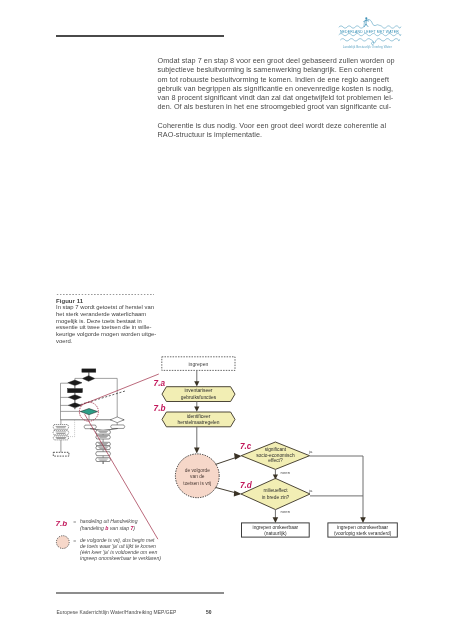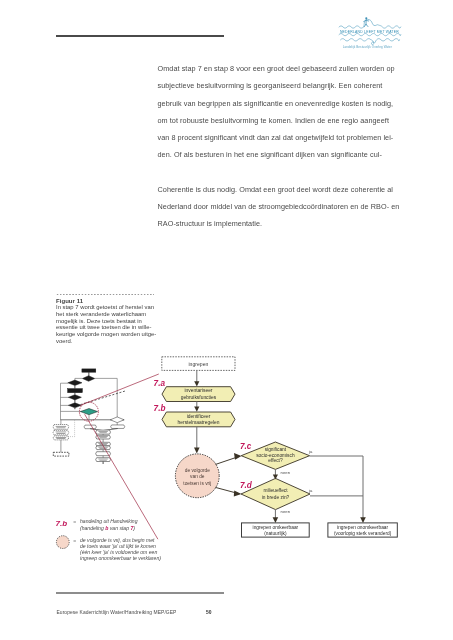--- a/index.html
+++ b/index.html
@@ -3,21 +3,21 @@
 <meta charset="utf-8">
 <style>
   html,body{margin:0;padding:0;}
   body{width:453px;height:640px;background:#ffffff;font-family:"Liberation Sans",sans-serif;overflow:hidden;position:relative;}
   .page{position:absolute;left:0;top:0;width:453px;height:640px;}
 
   .top-rule{position:absolute;left:55.8px;top:35.4px;width:168.3px;height:1.9px;background:#4a4a4a;}
   .logo{position:absolute;left:0;top:0;}
 
   .bodytext{position:absolute;left:157.5px;top:56.2px;width:260px;font-size:7.25px;line-height:9.2px;color:#4a4a4a;letter-spacing:0.06px;-webkit-font-smoothing:antialiased;}
-  .bodytext div{white-space:pre;transform:translateZ(0);margin-top:8px;}
+  .bodytext div{white-space:pre;transform:translateZ(0);}
   .bodyblank{height:9.6px;}
 
   .fig-dots{position:absolute;left:56px;top:294.4px;width:98px;height:1px;
       background-image:radial-gradient(circle, #9a9a9a 0.5px, transparent 0.55px);
       background-size:3.12px 1px;background-repeat:repeat-x;}
   .fig-title{transform:translateZ(0);position:absolute;left:56px;top:297.6px;font-size:6.0px;font-weight:bold;color:#3f3f3f;letter-spacing:0.05px;}
   .fig-caption{position:absolute;left:56px;top:304.2px;width:95px;font-size:5.88px;line-height:6.72px;color:#3f3f3f;}
   .fig-caption div{white-space:pre;transform:translateZ(0);}
 
   .foot-rule{position:absolute;left:55.8px;top:591.7px;width:168.3px;height:2.1px;background:#8d8d8d;}
@@ -46,28 +46,27 @@
 <path d="M363.7 21.5 L366.1 20.3 L368.6 21.0"></path>
 <path d="M366.0 24.3 L364.1 26.9 M366.0 24.3 L368.0 26.6"></path>
 </g>
 <circle cx="366.3" cy="18.3" r="1.05" fill="#3D8FB5" stroke="none"></circle>
 <text x="369.4" y="32.9" text-anchor="middle" font-size="3.45" letter-spacing="0.2" fill="#2E8BB3">NEDERLAND LEEFT MET WATER</text>
 <text x="367.4" y="48.1" text-anchor="middle" font-size="3.05" letter-spacing="0.05" fill="#5FA5C4">Landelijk Bestuurlijk Overleg Water</text>
 </svg>
 
   <div class="bodytext">
     <div>Omdat stap 7 en stap 8 voor een groot deel gebaseerd zullen worden op</div>
-      <div>subjectieve besluitvorming is georganiseerd belangrijk. Een coherent</div>
+      <div>subjectieve besluitvorming is samenwerking belangrijk. Een coherent</div>
+      <div>om tot robuuste besluitvorming te komen. Indien de ene regio aangeeft</div>
       <div>gebruik van begrippen als significantie en onevenredige kosten is nodig,</div>
-      <div>om tot robuuste besluitvorming te komen. Indien de ene regio aangeeft</div>
       <div>van 8 procent significant vindt dan zal dat ongetwijfeld tot problemen lei-</div>
-      <div>den. Of als besturen in het ene significant dijken van significante cul-</div>
+      <div>den. Of als besturen in het ene stroomgebied groot van significante cul-</div>
     <div class="bodyblank"></div>
-    <div>Coherentie is dus nodig. Omdat een groot deel wordt deze coherentie al</div>
-      <div>Nederland door middel van de stroomgebiedcoördinatoren en de RBO- en</div>
+    <div>Coherentie is dus nodig. Voor een groot deel wordt deze coherentie al</div>
       <div>RAO-structuur is implementatie.</div>
   </div>
 
   <div class="fig-dots"></div>
   <div class="fig-title">Figuur 11</div>
   <div class="fig-caption">
       <div>In stap 7 wordt getoetst of herstel van</div>
       <div>het sterk veranderde waterlichaam</div>
       <div>mogelijk is. Deze toets bestaat in</div>
       <div>essentie uit twee toetsen die in wille-</div>

